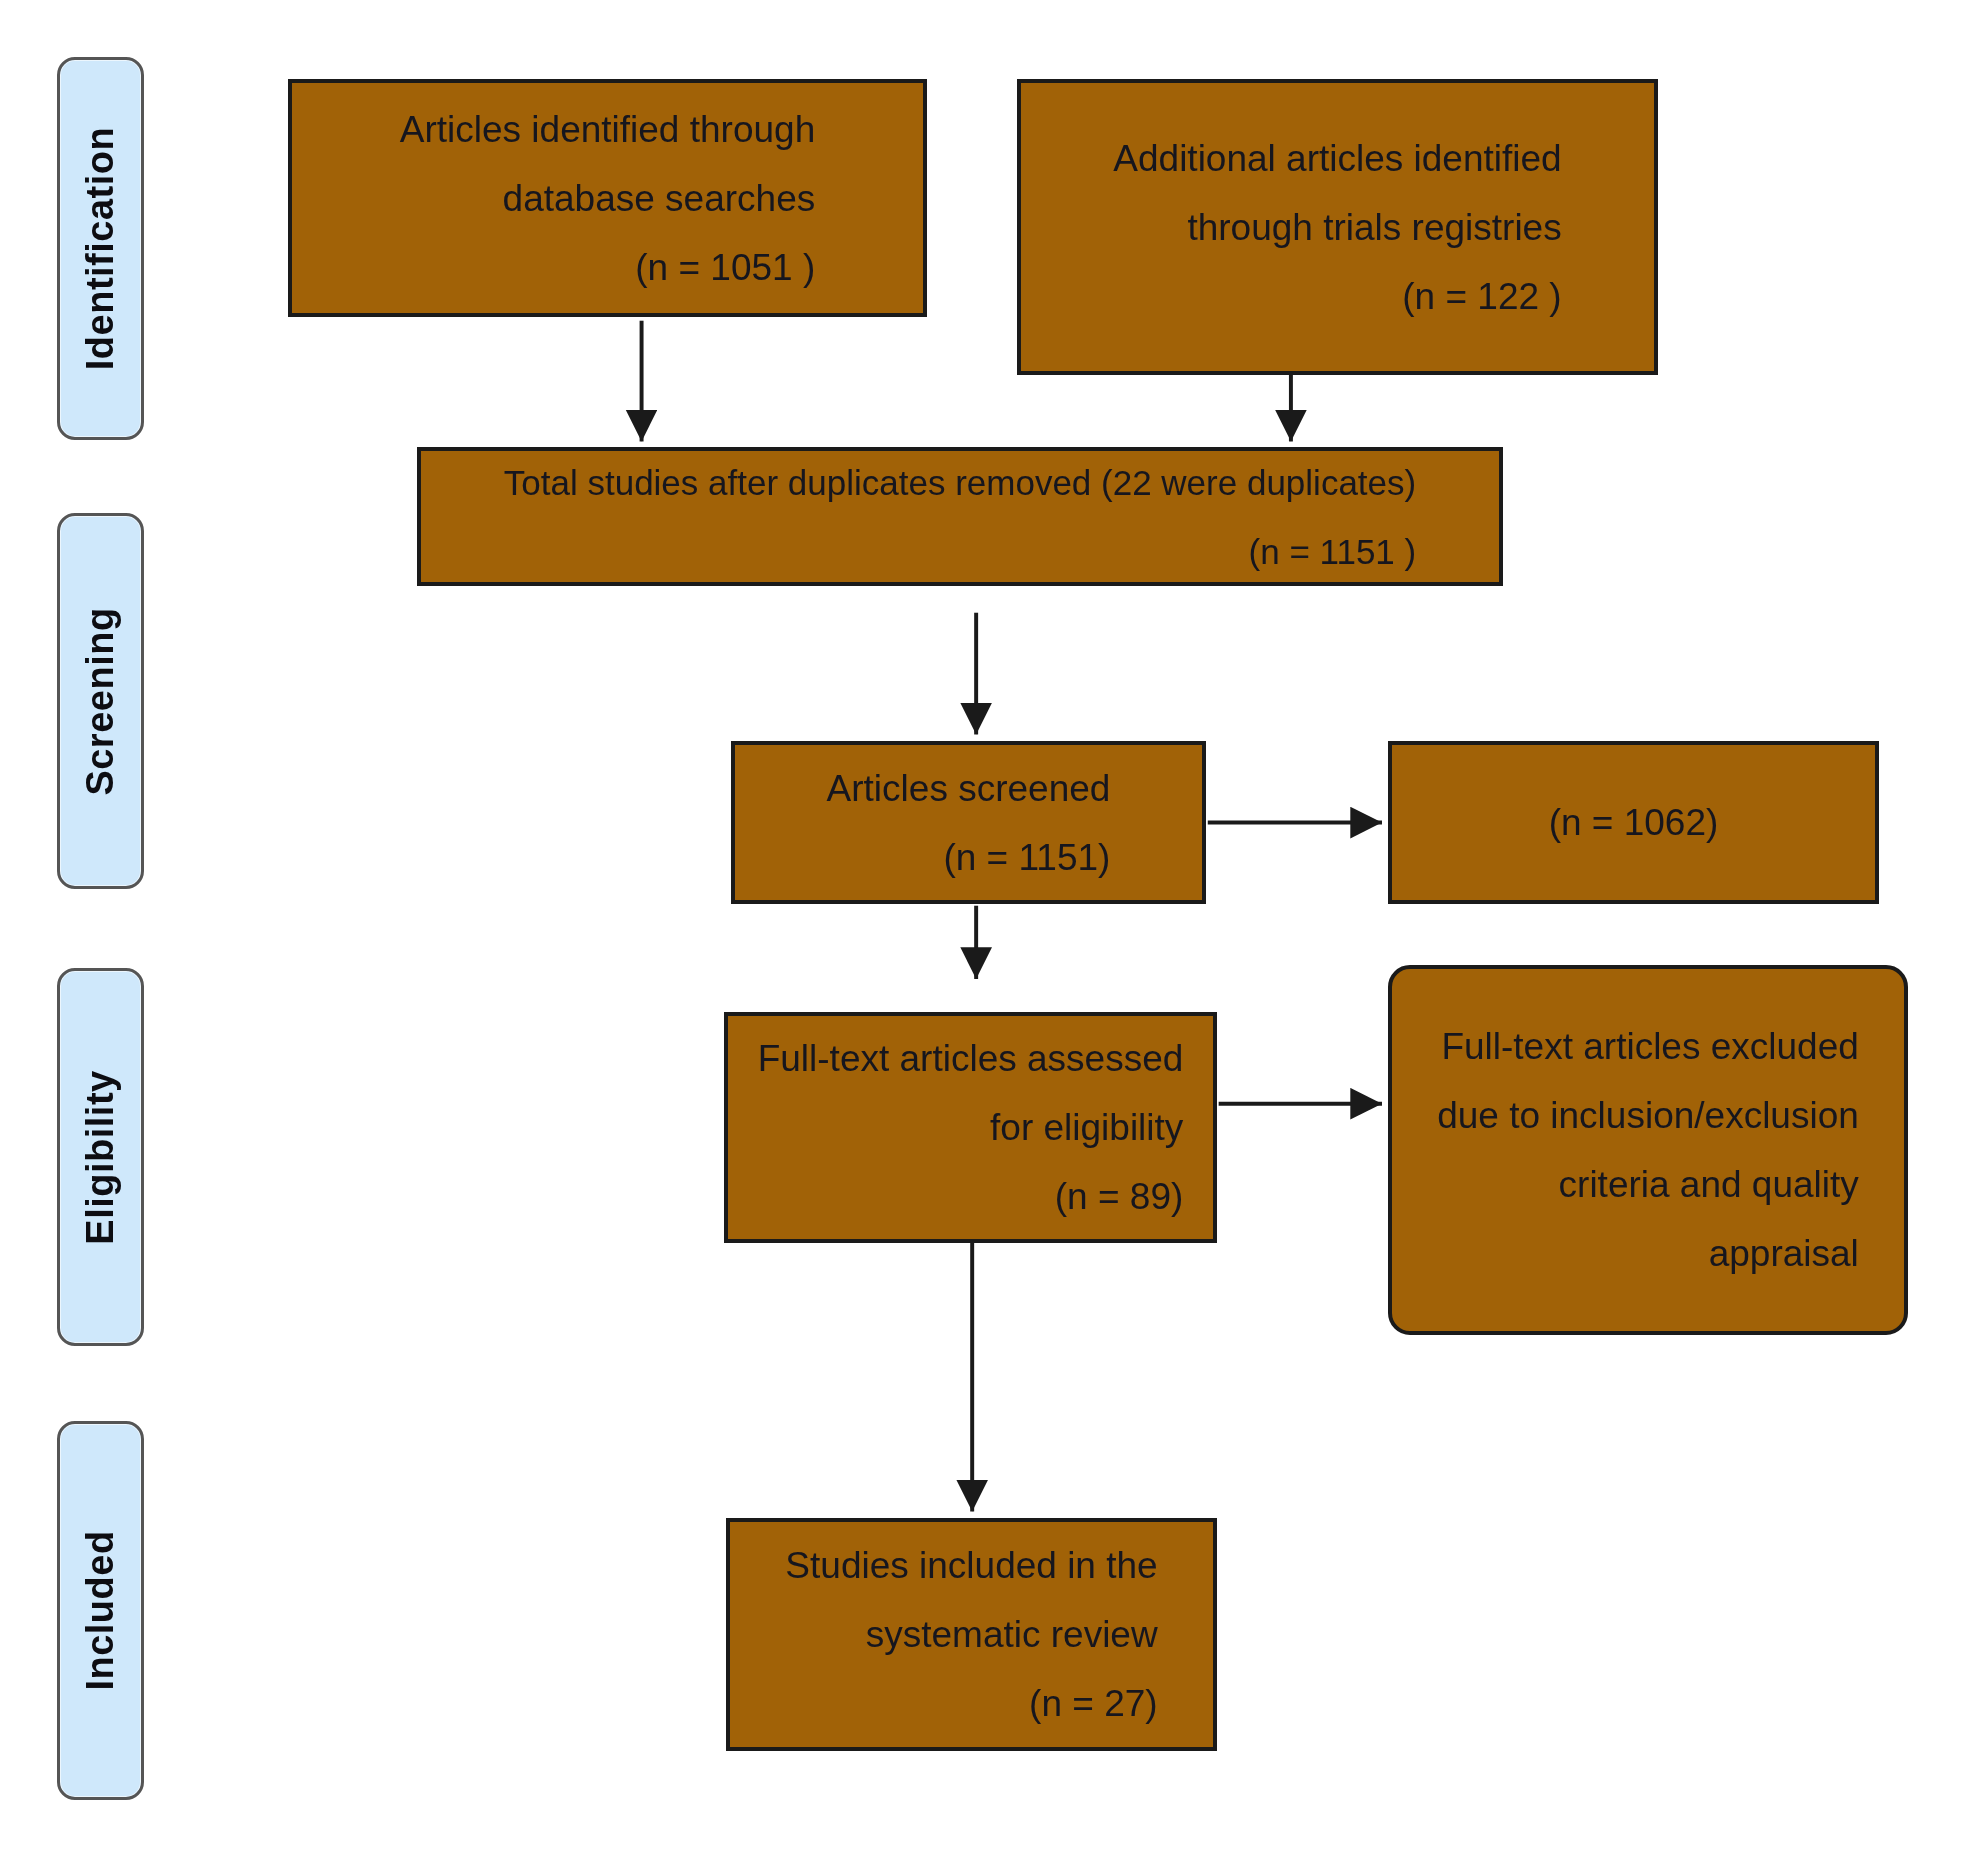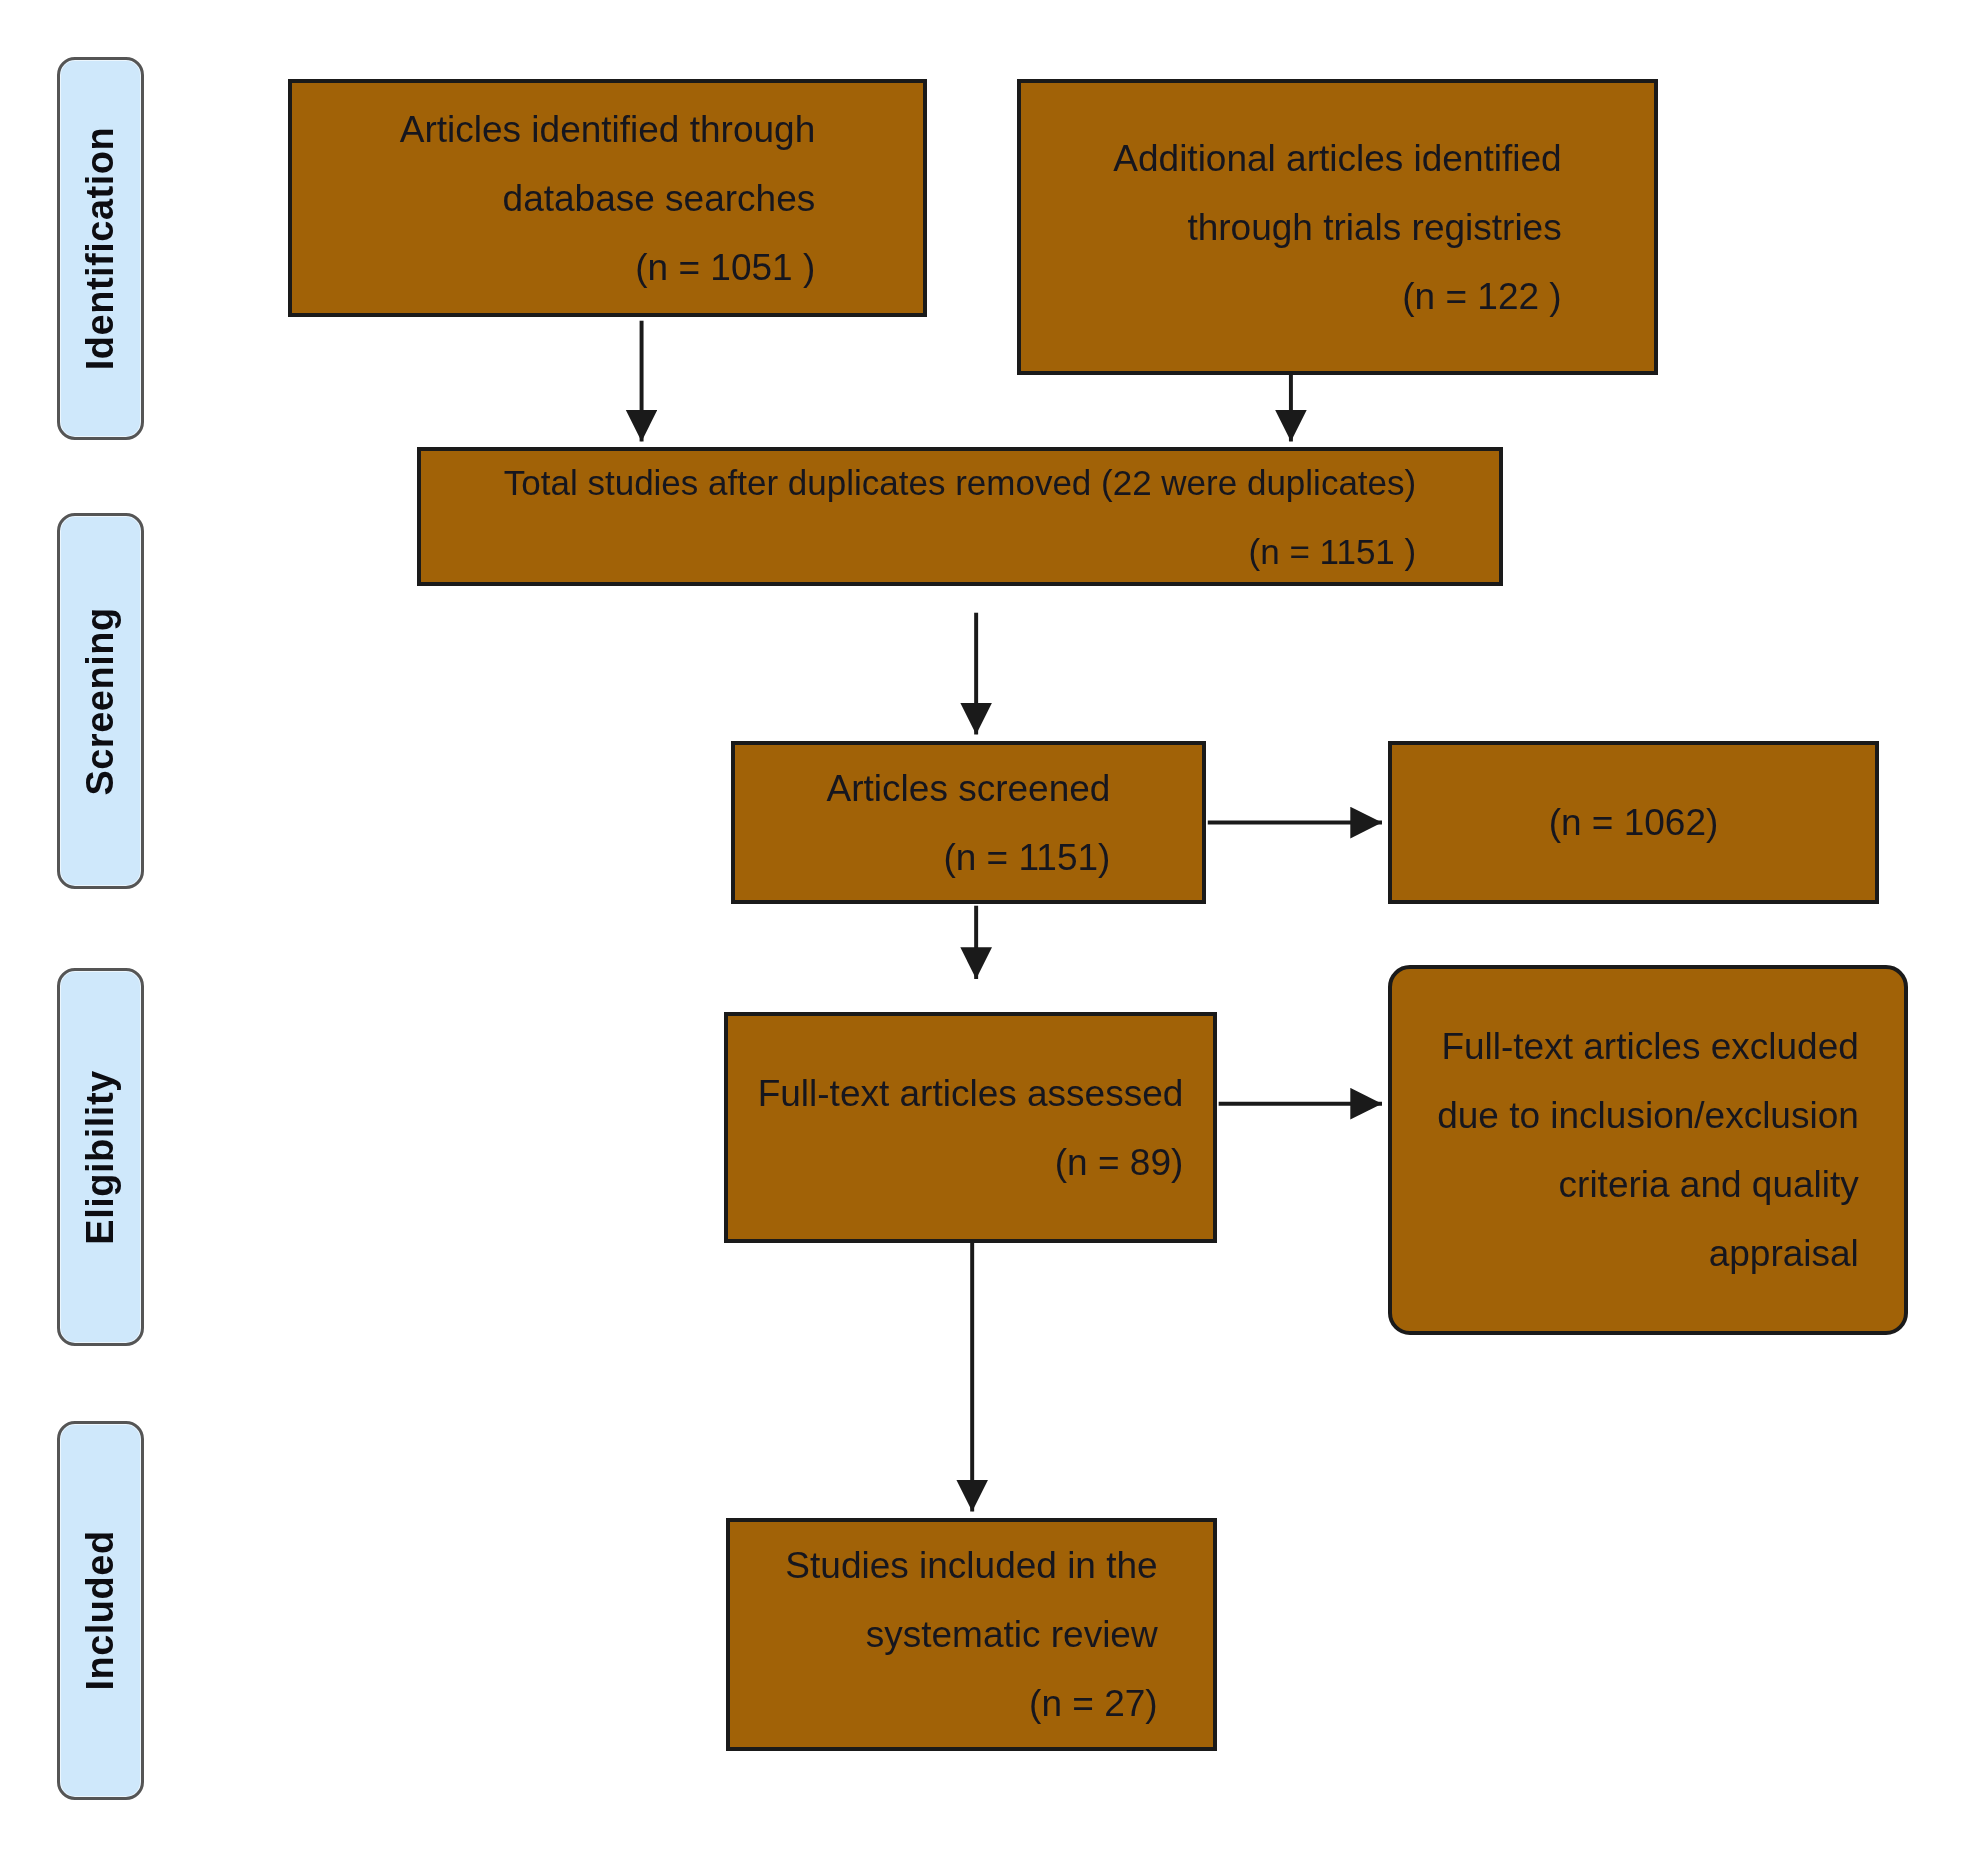--- a/index.html
+++ b/index.html
@@ -107,20 +107,21 @@
 
 <div class="fbox" style="left:1388px;top:741px;width:491px;height:163px;">
   <div>
     <span class="fline">(n = 1062)</span>
   </div>
 </div>
 
 <div class="fbox" style="left:724px;top:1012px;width:493px;height:231px;">
   <div>
     <span class="fline">Full-text articles assessed</span>
+    <span class="fline">for eligibility</span>
     <span class="fline">(n = 89)</span>
   </div>
 </div>
 
 <div class="fbox" style="left:1388px;top:965px;width:520px;height:370px;border-radius:22px;">
   <div>
     <span class="fline">Full-text articles excluded</span>
     <span class="fline">due to inclusion/exclusion</span>
     <span class="fline">criteria and quality</span>
     <span class="fline">appraisal</span>

